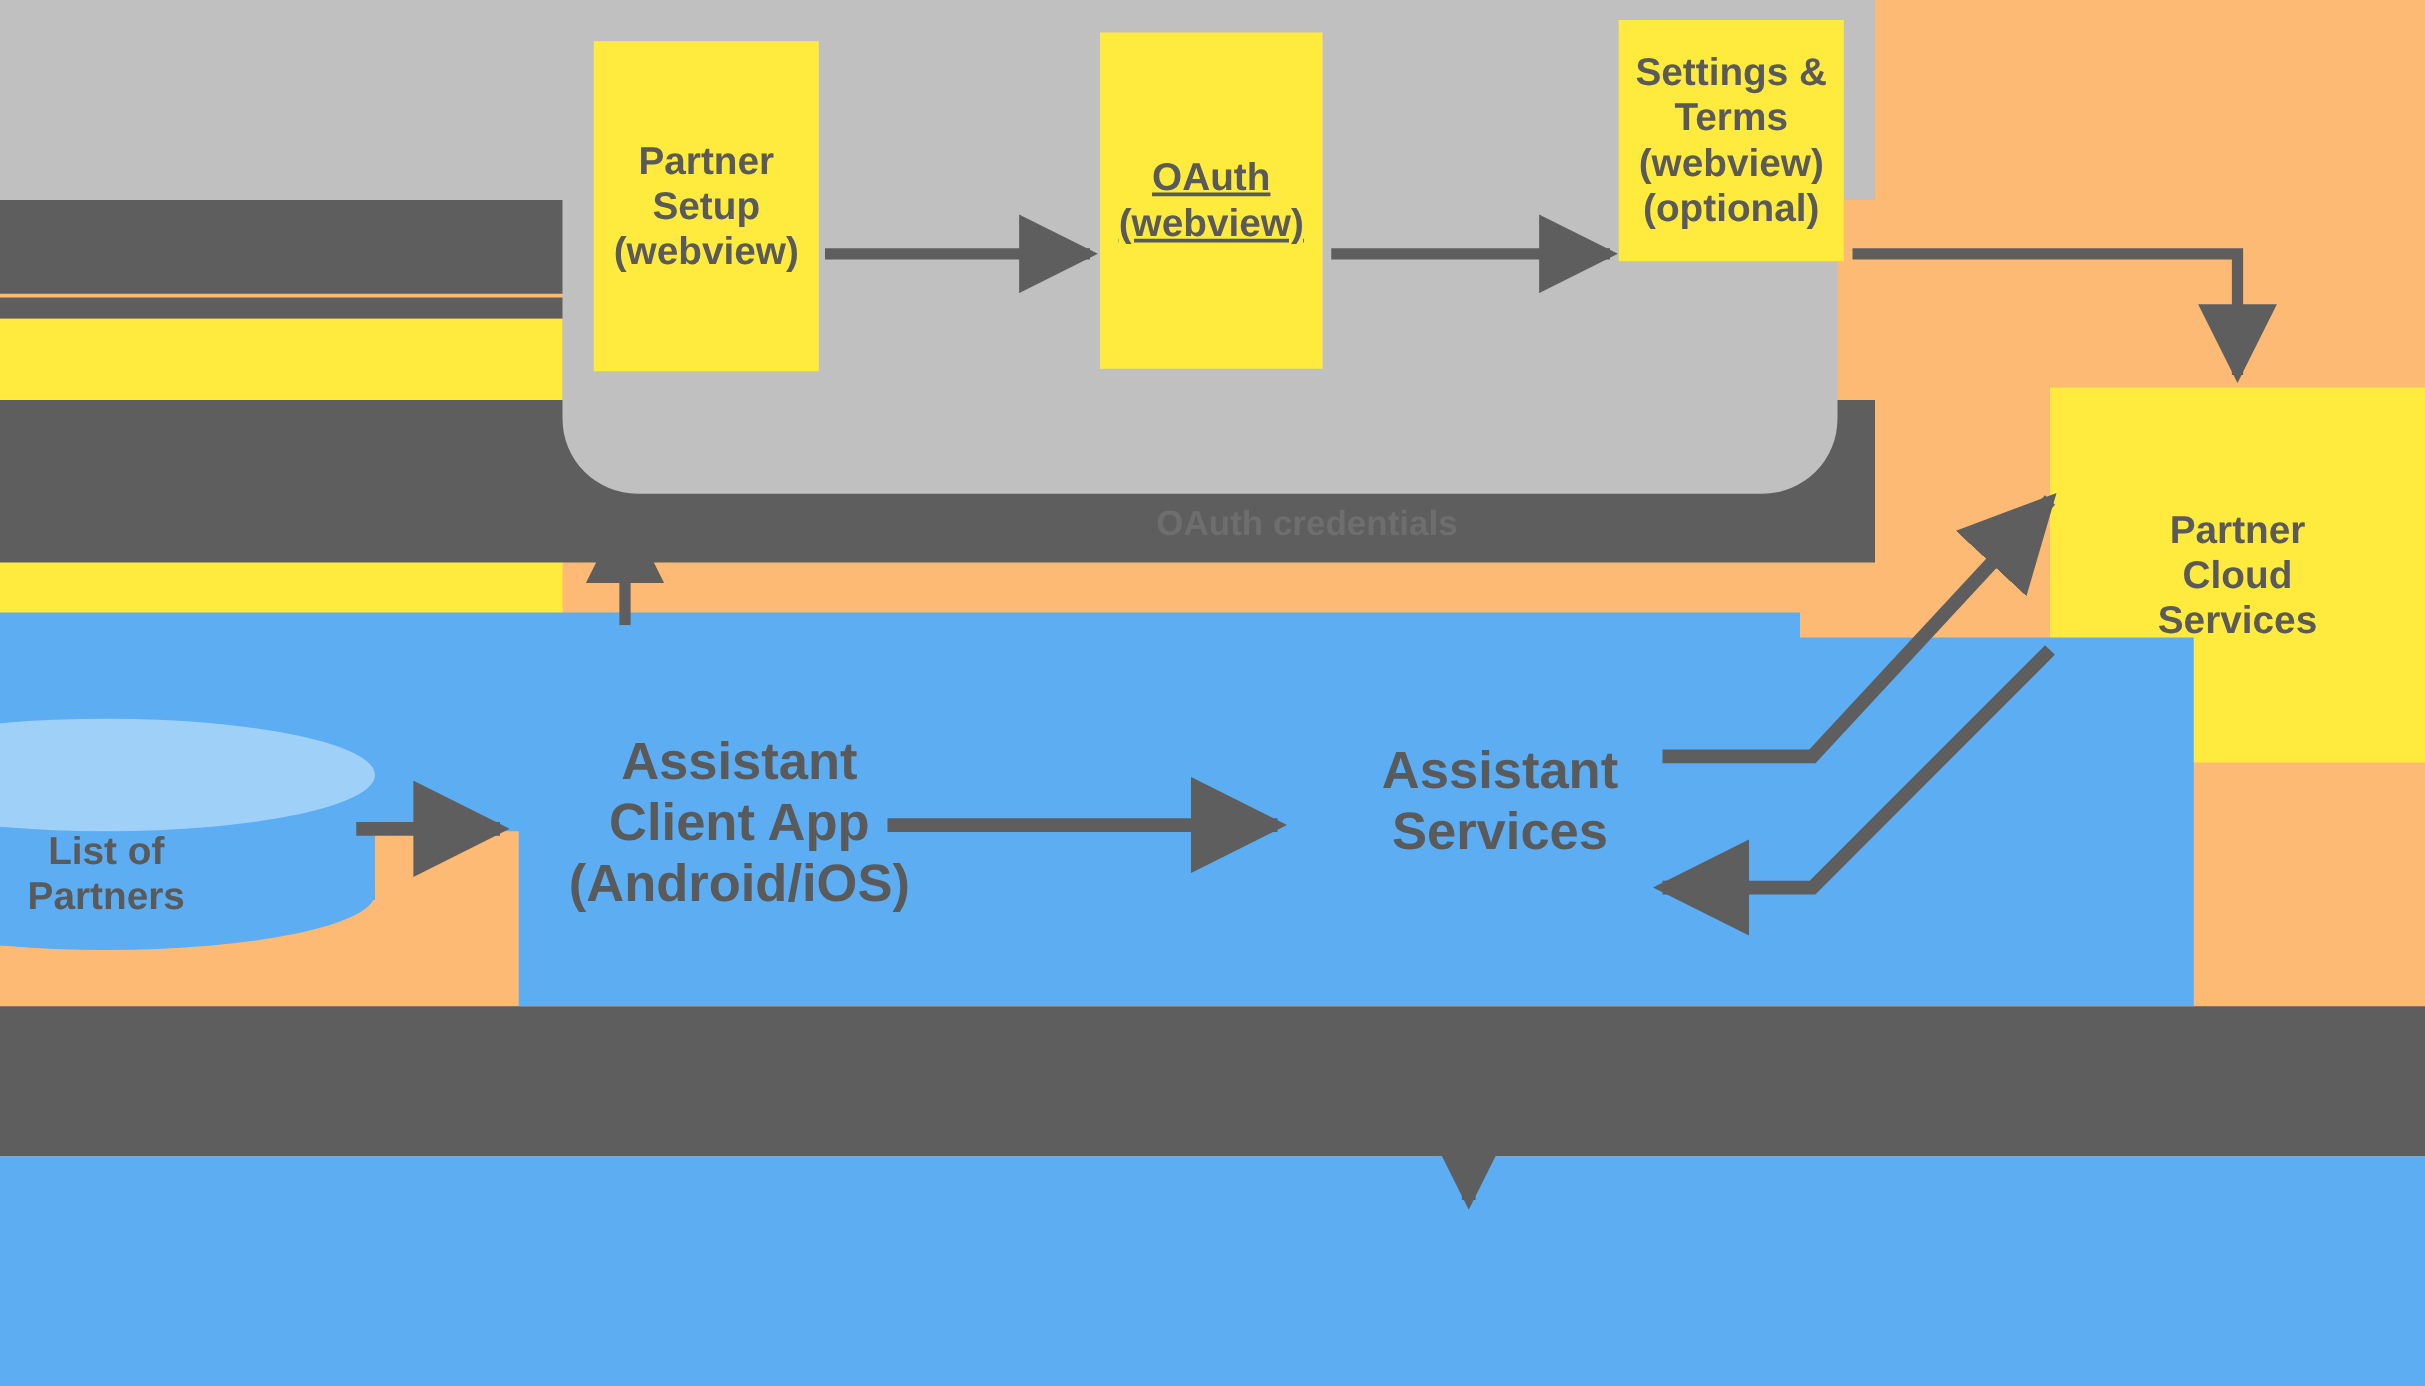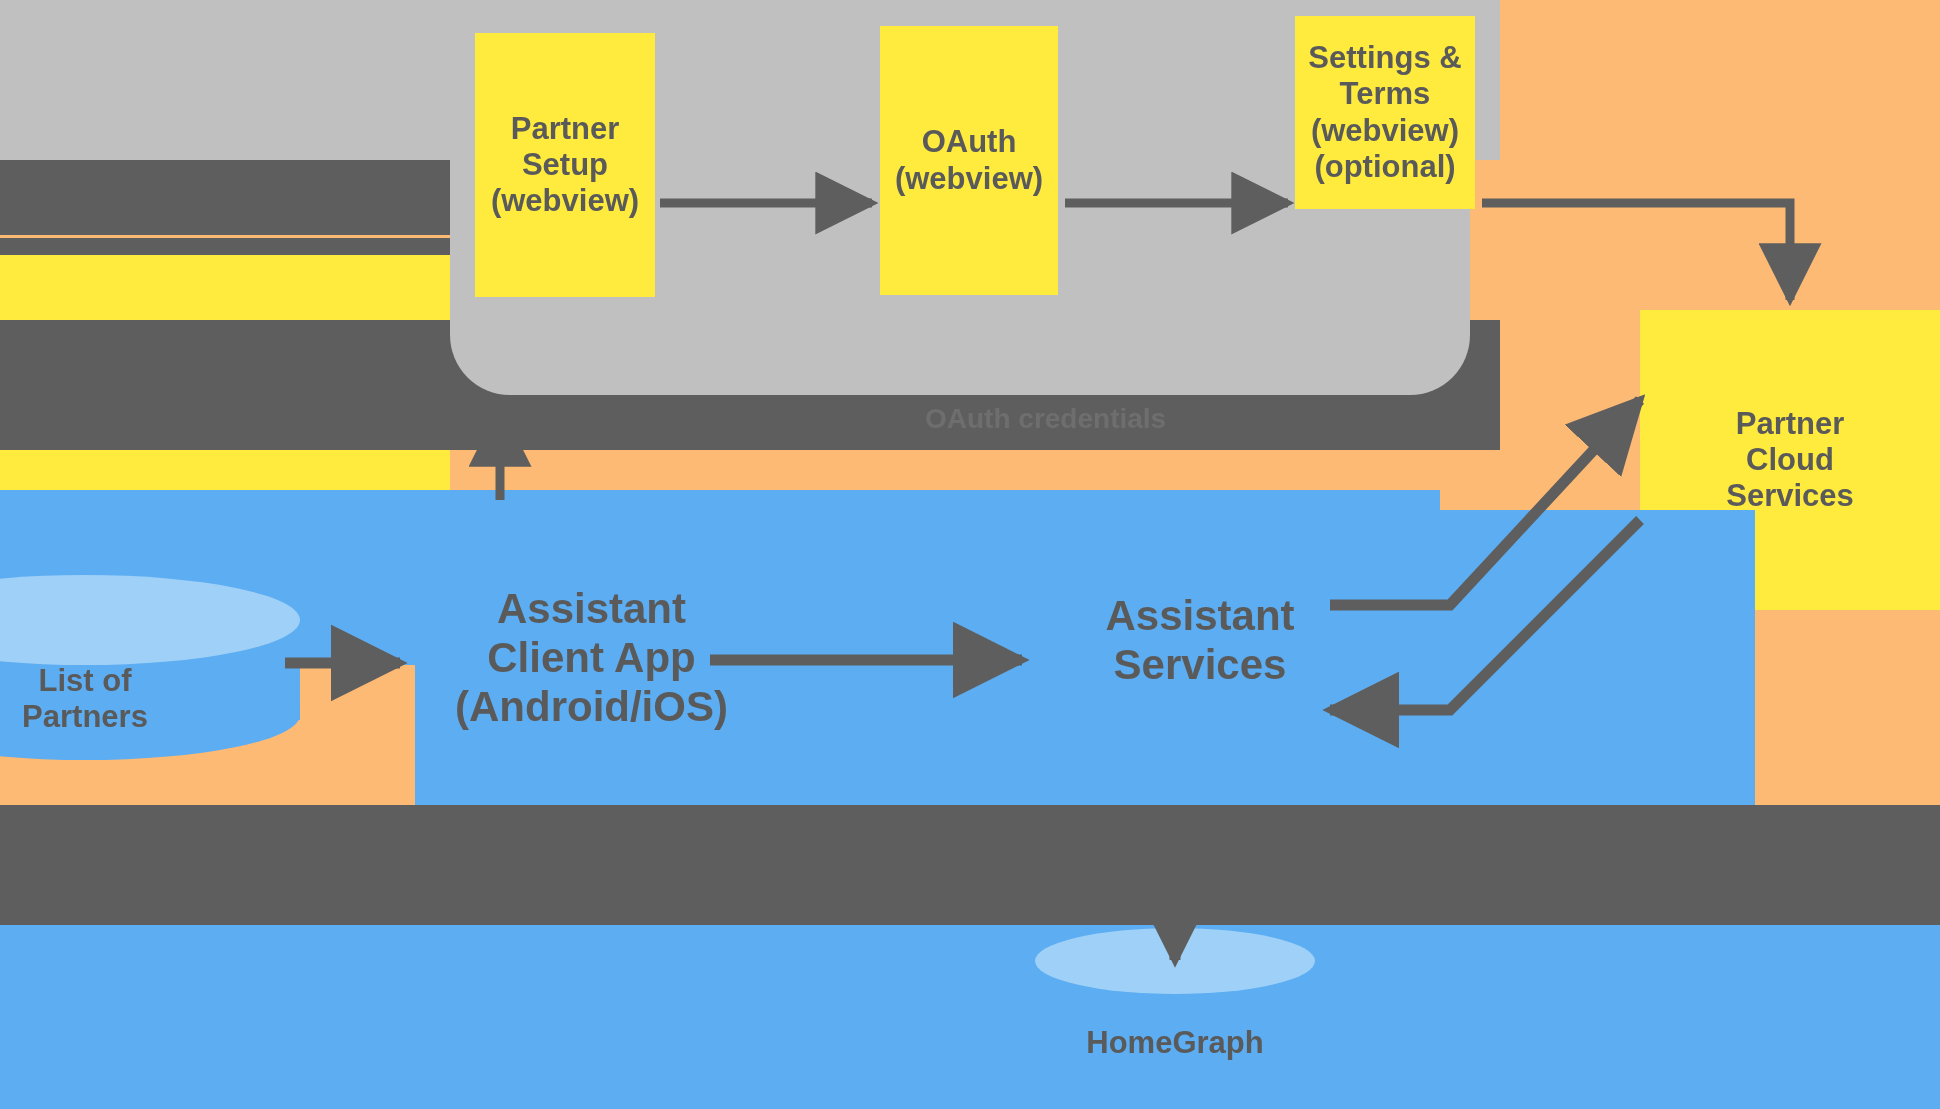--- a/index.html
+++ b/index.html
@@ -157,21 +157,21 @@
   <div class="block-blue-left"></div>
   <div class="block-dark-bottom"></div>
   <div class="block-blue-bottom"></div>
 
   <div class="phone-frame"></div>
 
   <div class="node card-yellow" style="left:475px; top:33px; width:180px; height:264px;">Partner
 Setup
 (webview)</div>
 
-  <div class="node card-yellow" style="left:880px; top:26px; width:178px; height:269px;">OAuth
+  <div class="node card-yellow" style="left:880px; top:26px; width:178px; height:269px;text-decoration:underline;">OAuth
 (webview)</div>
 
   <div class="node card-yellow" style="left:1295px; top:16px; width:180px; height:193px;">Settings &amp;
 Terms
 (webview)
 (optional)</div>
 
   <div class="node card-yellow" style="left:1640px; top:310px; width:300px; height:300px;">Partner
 Cloud
 Services</div>
@@ -184,26 +184,20 @@
 Services</div>
 
   <div class="cylinder" style="left:-130px; top:575px; width:430px; height:190px;">
     <div class="cyl-body" style="top:45px; height:100px;"></div>
     <div class="cyl-bottom" style="top:95px; height:90px;"></div>
     <div class="cyl-top" style="height:90px;"></div>
     <div class="cyl-label" style="top:88px;">List of
 Partners</div>
   </div>
 
-  <div class="cylinder" style="left:1035px; top:928px; width:280px; height:181px;">
-    <div class="cyl-body" style="top:32px; height:95px;"></div>
-    <div class="cyl-bottom" style="top:78px; height:70px;"></div>
-    <div class="cyl-top" style="height:66px;"></div>
-    <div class="cyl-label" style="top:97px;">HomeGraph</div>
-  </div>
 
   <svg class="svg-layer" viewBox="0 0 1940 1109">
     <defs>
       <marker id="ah" viewBox="0 0 10 10" refX="9" refY="5" markerWidth="7" markerHeight="7" orient="auto-start-reverse">
         <path d="M 0 0 L 10 5 L 0 10 z" fill="#5e5e5e"></path>
       </marker>
     </defs>
 
     <line x1="660" y1="203" x2="872" y2="203" stroke="#5e5e5e" stroke-width="9" marker-end="url(#ah)"></line>
 

